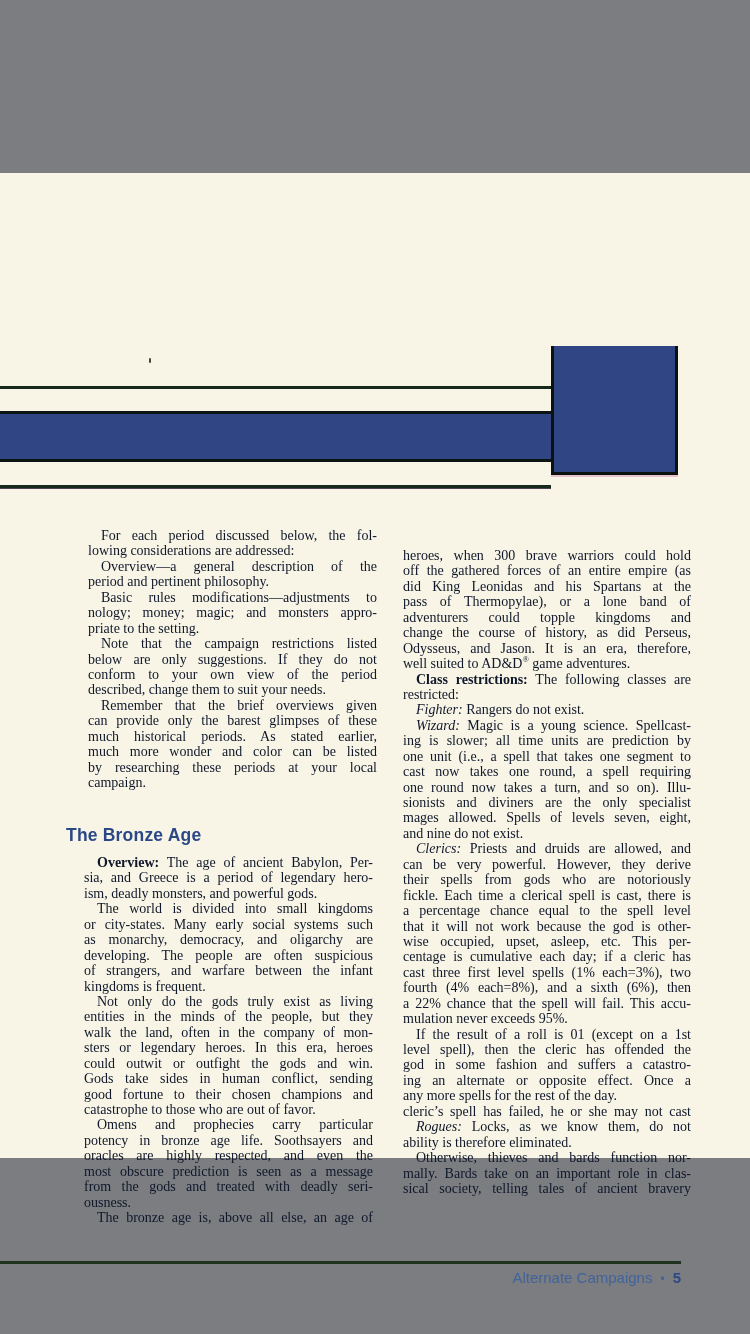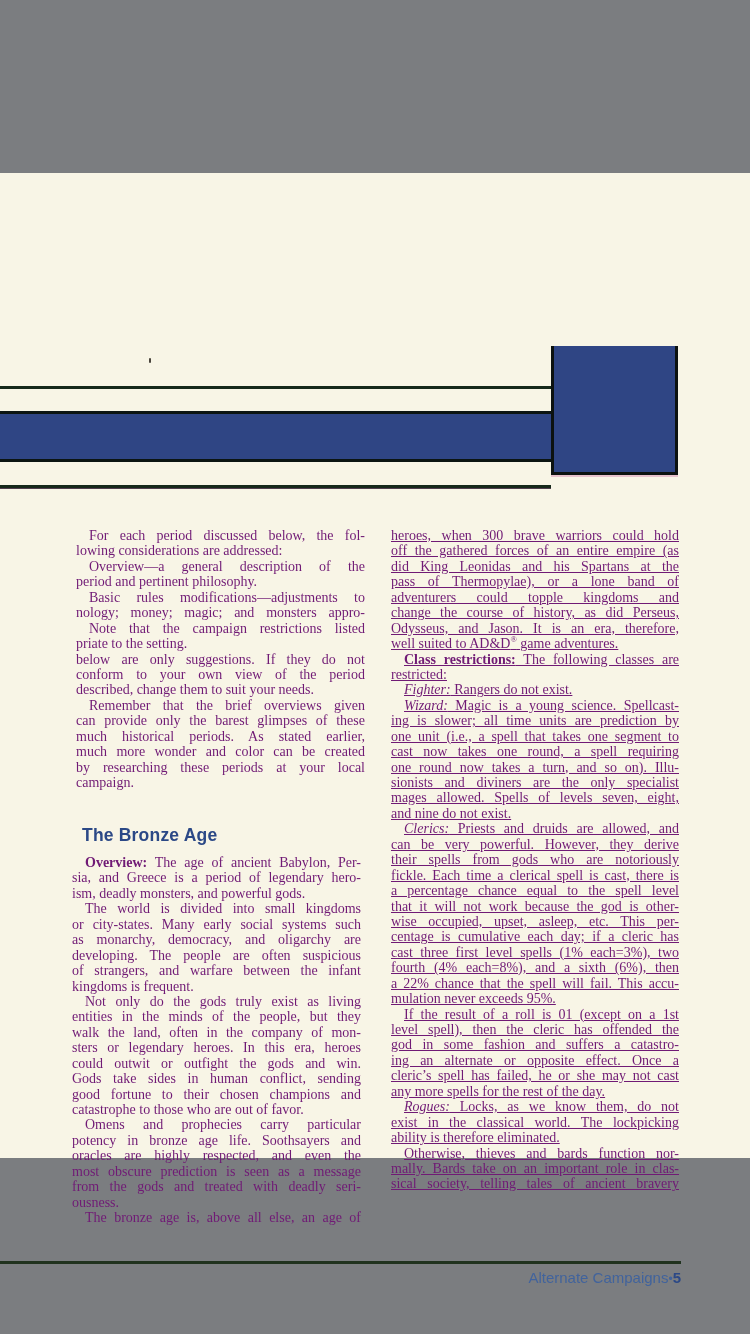--- a/index.html
+++ b/index.html
@@ -37,49 +37,49 @@
   .corner-fringe{
     position:absolute;left:551px;top:302px;width:127px;height:2px;
     background:rgba(216,150,180,.55);
   }
   .speck{
     position:absolute;left:149px;top:185px;width:2px;height:5px;
     background:#4a443c;border-radius:1px;
   }
 
   
-  .col{position:absolute;color:#701a75;font-size:14px;}
+  .col{position:absolute;color:#0f172a;font-size:14px;margin-left:12px;}
   .lines{width:100%;}
   .line{
     height:15.45px;line-height:15.45px;
     white-space:nowrap;
     text-align:justify;text-align-last:justify;
   }
   .line.end{text-align-last:left;}
   .line.ind{text-indent:13px;}
   .line sup{font-size:8.5px;vertical-align:super;line-height:0;}
   .col-left-top{left:76px;top:355px;width:289px;}
   .col-left-bottom{left:72px;top:682px;width:289px;}
-  .col-right{left:391px;top:355px;width:288px;text-decoration:underline;}
+  .col-right{left:391px;top:375px;width:288px;}
 
   .section-heading{
-    position:absolute;left:82px;top:652px;margin:0;
+    position:absolute;left:66px;top:652px;margin:0;
     font-family:"Liberation Sans", sans-serif;
     font-weight:700;font-size:17.5px;line-height:21px;
     color:#2b4886;letter-spacing:.2px;
   }
 
   
   .footer-rule{
     position:absolute;left:0;top:1088px;width:681px;height:3px;
     background:#20321e;
   }
   .page-footer{
     position:absolute;right:69px;top:1096px;
-    display:flex;align-items:baseline;justify-content:flex-end;
+    display:flex;gap:8px;align-items:baseline;justify-content:flex-end;
     font-family:"Liberation Sans", sans-serif;
     font-size:15px;color:#41639c;
   }
   .page-footer .sep{font-size:12px;}
   .page-footer .pagenum{font-weight:700;color:#2b4886;}
 </style>
 </head>
 <body>
 
 <div class="screen">
@@ -93,29 +93,29 @@
     <div class="corner-fringe"></div>
 
     <div class="col col-left-top">
       <div class="lines" id="left-top">
           <div class="line ind">For each period discussed below, the fol-</div>
           <div class="line end">lowing considerations are addressed:</div>
           <div class="line ind">Overview—a general description of the</div>
           <div class="line end">period and pertinent philosophy.</div>
           <div class="line ind">Basic rules modifications—adjustments to</div>
           <div class="line">nology; money; magic; and monsters appro-</div>
+          <div class="line end">priate to the setting.</div>
           <div class="line ind">Note that the campaign restrictions listed</div>
-          <div class="line end">priate to the setting.</div>
           <div class="line">below are only suggestions. If they do not</div>
           <div class="line">conform to your own view of the period</div>
           <div class="line end">described, change them to suit your needs.</div>
           <div class="line ind">Remember that the brief overviews given</div>
           <div class="line">can provide only the barest glimpses of these</div>
           <div class="line">much historical periods. As stated earlier,</div>
-          <div class="line">much more wonder and color can be created</div>
+          <div class="line">much more wonder and color can be listed</div>
           <div class="line">by researching these periods at your local</div>
           <div class="line end">campaign.</div>
         </div>
     </div>
 
     <h2 class="section-heading">The Bronze Age</h2>
 
     <div class="col col-left-bottom">
       <div class="lines" id="left-bottom">
           <div class="line ind"><b>Overview:</b> The age of ancient Babylon, Per-</div>
@@ -175,24 +175,23 @@
           <div class="line">wise occupied, upset, asleep, etc. This per-</div>
           <div class="line">centage is cumulative each day; if a cleric has</div>
           <div class="line">cast three first level spells (1% each=3%), two</div>
           <div class="line">fourth (4% each=8%), and a sixth (6%), then</div>
           <div class="line">a 22% chance that the spell will fail. This accu-</div>
           <div class="line end">mulation never exceeds 95%.</div>
           <div class="line ind">If the result of a roll is 01 (except on a 1st</div>
           <div class="line">level spell), then the cleric has offended the</div>
           <div class="line">god in some fashion and suffers a catastro-</div>
           <div class="line">ing an alternate or opposite effect. Once a</div>
+          <div class="line end">any more spells for the rest of the day.</div>
           <div class="line">cleric’s spell has failed, he or she may not cast</div>
-          <div class="line end">any more spells for the rest of the day.</div>
           <div class="line ind"><i>Rogues:</i> Locks, as we know them, do not</div>
-          <div class="line">exist in the classical world. The lockpicking</div>
           <div class="line end">ability is therefore eliminated.</div>
           <div class="line ind">Otherwise, thieves and bards function nor-</div>
           <div class="line">mally. Bards take on an important role in clas-</div>
           <div class="line">sical society, telling tales of ancient bravery</div>
         </div>
     </div>
 
     <div class="footer-rule"></div>
     <div class="page-footer">
       <span>Alternate Campaigns</span>

